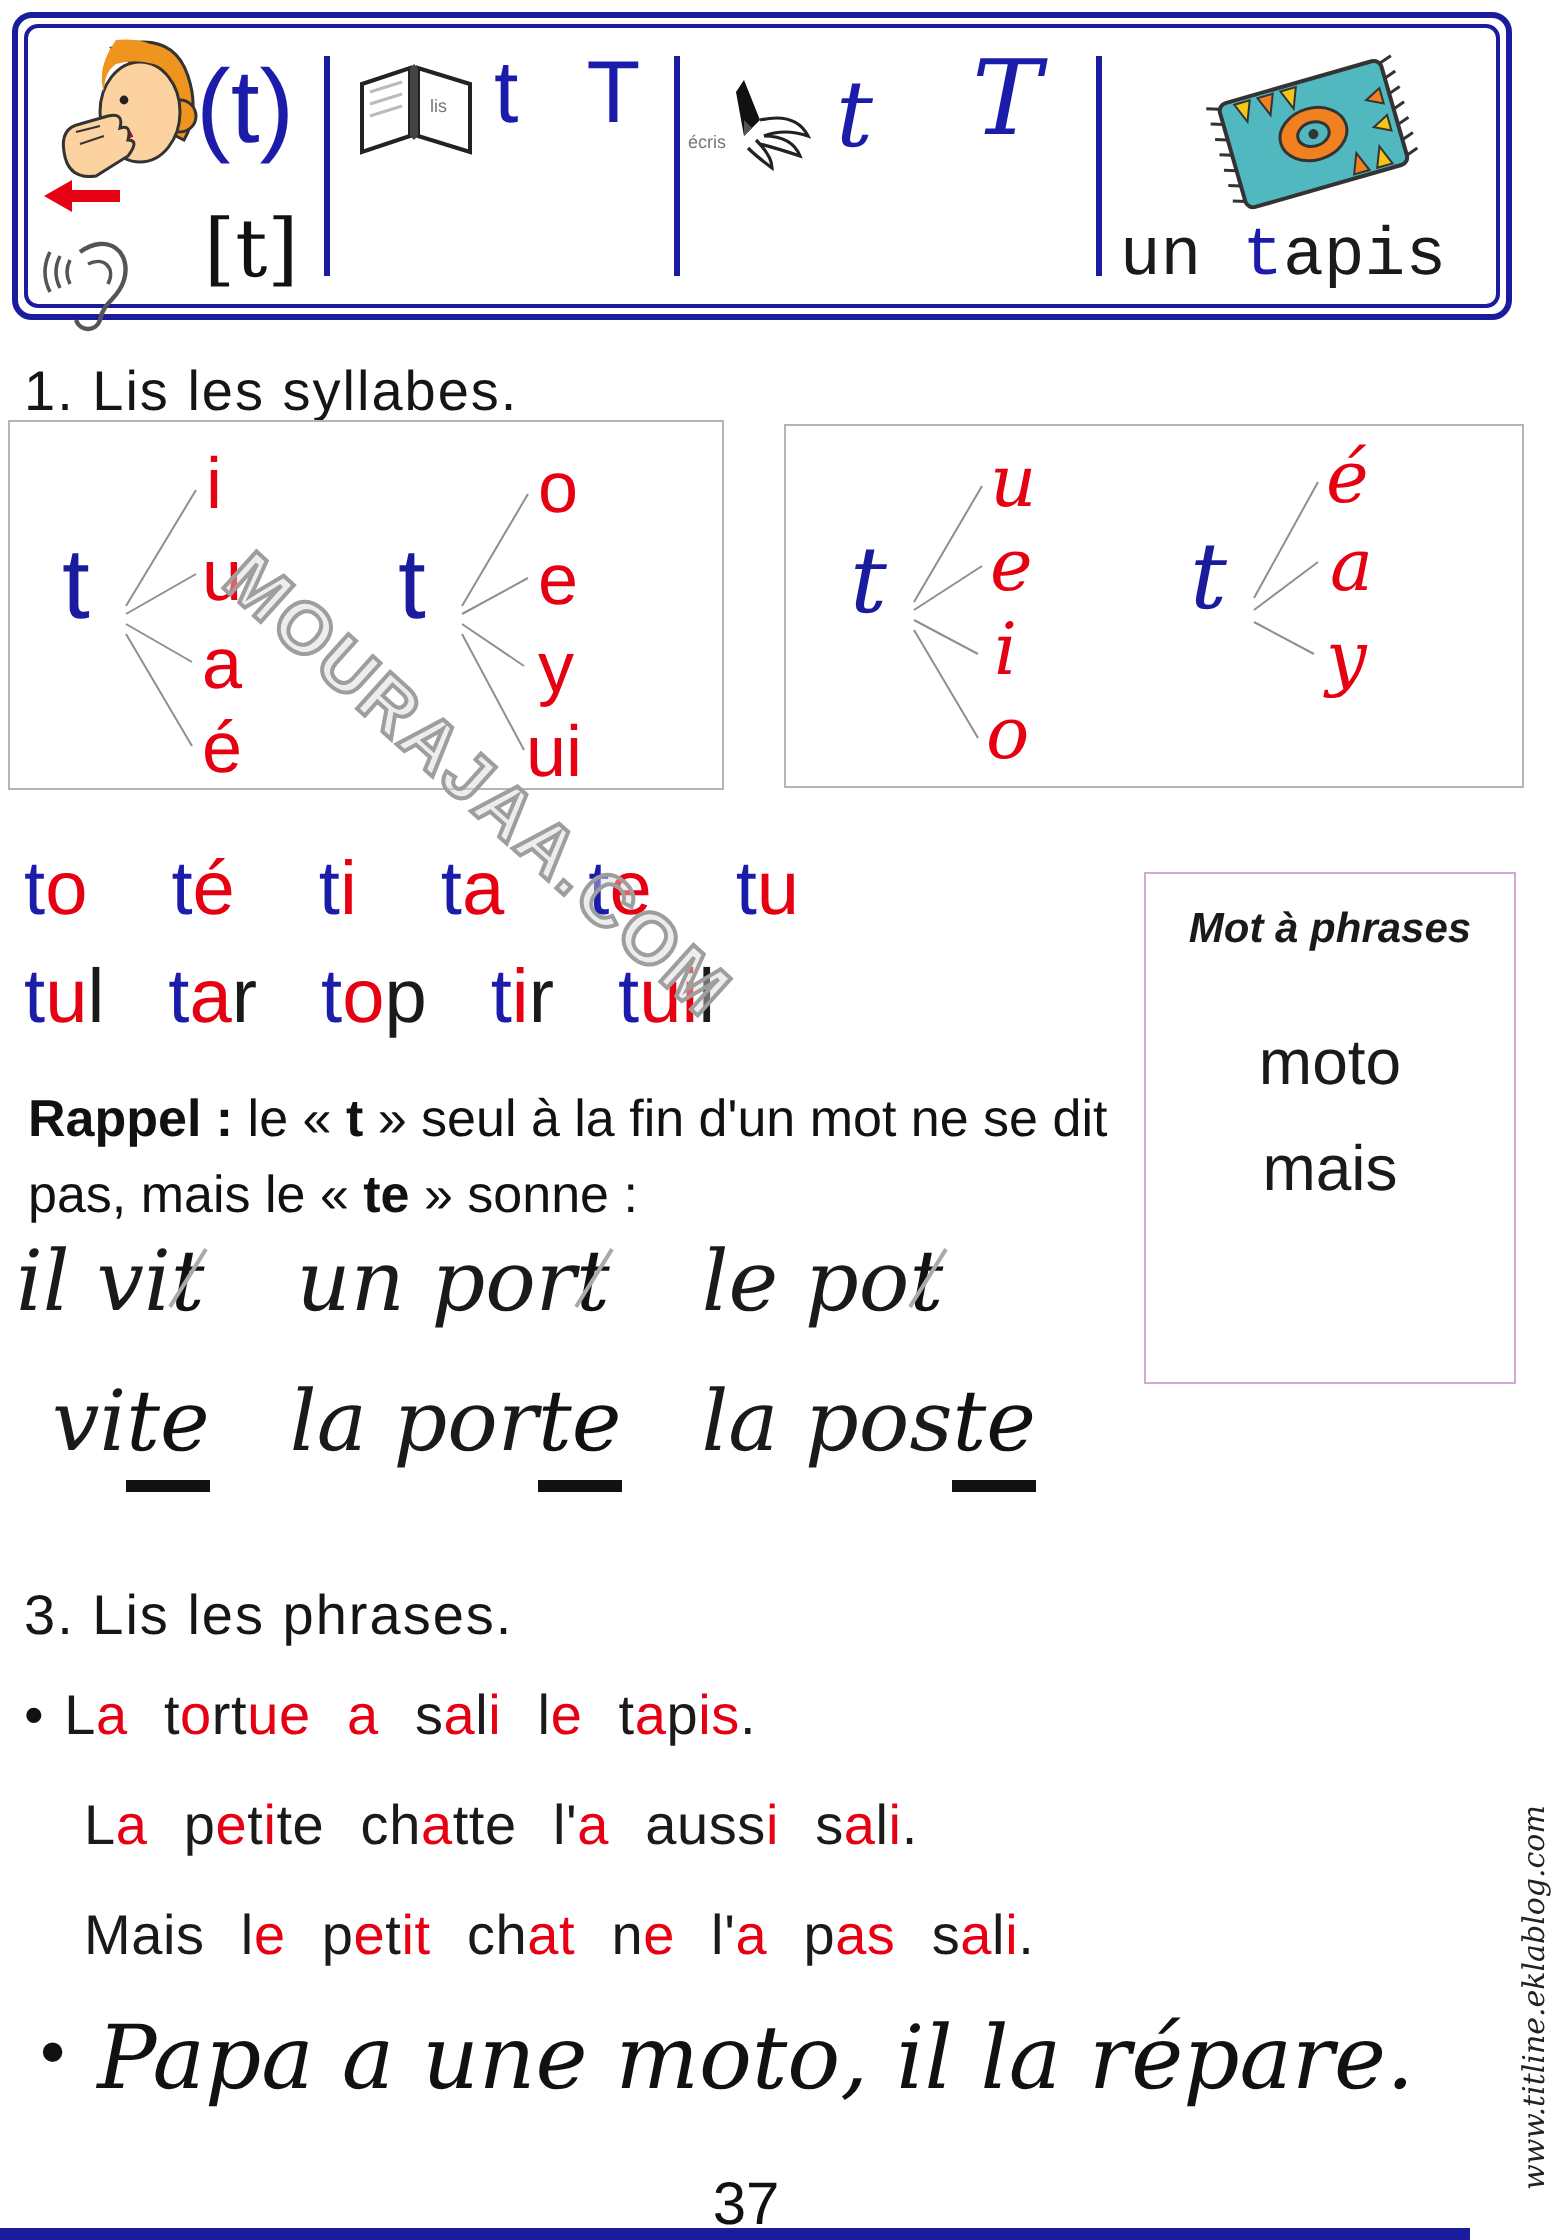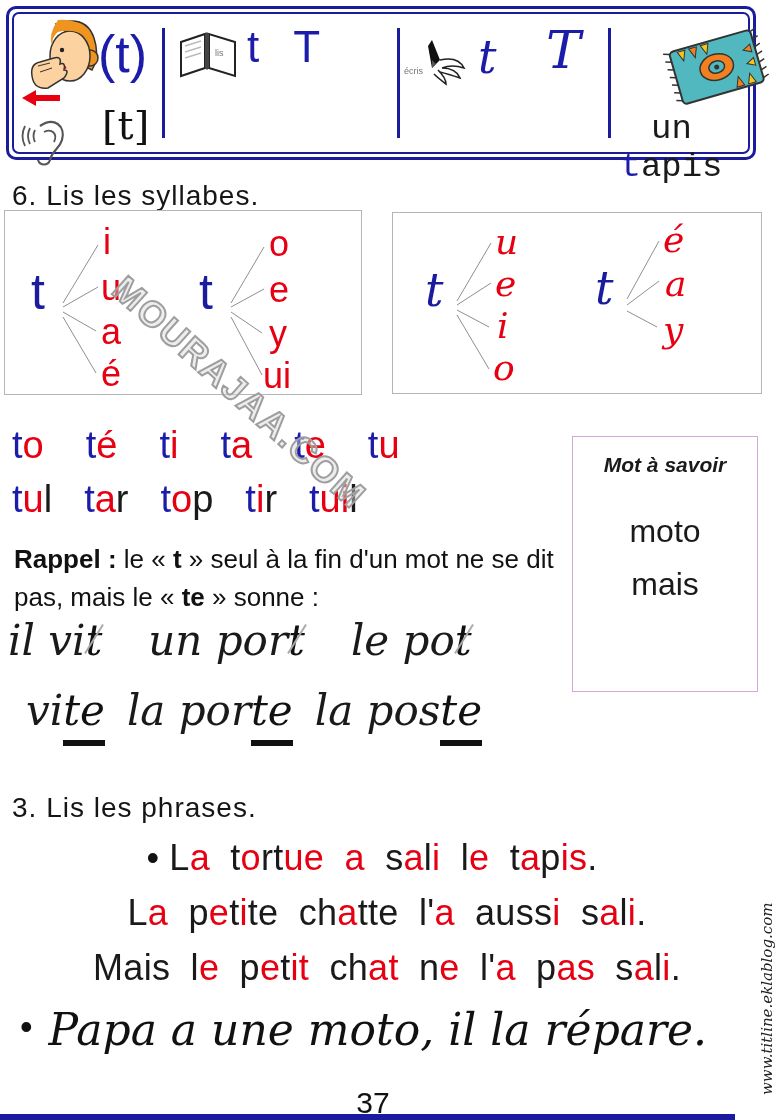--- a/index.html
+++ b/index.html
@@ -6,21 +6,21 @@
   #page{position:relative;width:776px;height:1120px;background:#fff;overflow:hidden;
         font-family:"Liberation Sans",sans-serif;color:#1a1a1a;}
 
   
   .header{position:absolute;left:6px;top:6px;width:744px;height:148px;
           border:3px solid #1b1b9e;border-radius:10px;}
   .header-inner{position:absolute;inset:3px;border:2px solid #1b1b9e;border-radius:7px;
           display:flex;flex-direction:row;}
   .hcell{position:relative;flex:none;height:100%;}
   .hdiv{width:3px;background:#1b1b9e;margin:14px 0;}
-  .c1{width:148px;} .c2{width:232px;} .c3{width:208px;} .c4{flex:1;}
+  .c1{width:148px;} .c2{width:172px;} .c3{width:208px;} .c4{flex:1;}
   .sound-label{position:absolute;left:84px;top:10px;font-size:52px;color:#1c1caa;}
   .phonetic{position:absolute;left:88px;top:88px;font-size:40px;color:#111;
             font-family:"DejaVu Serif",serif;}
   .sign-icon{position:absolute;left:14px;top:4px;}
   .arrow-icon{position:absolute;left:8px;top:76px;}
   .ear-icon{position:absolute;left:4px;top:100px;}
   .book-icon{position:absolute;left:12px;top:16px;}
   .print-letters{position:absolute;left:82px;top:8px;font-size:44px;color:#1c1caa;}
   .print-letters .gap{display:inline-block;width:34px;}
   .hand-icon{position:absolute;left:2px;top:24px;}
@@ -55,28 +55,28 @@
   .mot-box{position:absolute;left:572px;top:436px;width:184px;height:254px;
      border:1px solid #d4a7d4;}
   .mot-title{margin-top:16px;text-align:center;font-size:21px;font-weight:bold;font-style:italic;}
   .mot-words{margin-top:28px;text-align:center;font-size:32px;line-height:53px;}
 
   .rappel{position:absolute;left:14px;top:540px;width:552px;font-size:26px;line-height:38px;color:#111;}
 
   .cursive-row{position:absolute;display:flex;color:#111;
      font-family:"DejaVu Serif",serif;font-style:italic;font-size:42px;}
   .crow1{left:8px;top:616px;gap:46px;}
-  .crow2{left:26px;top:686px;gap:22px;}
+  .crow2{left:26px;top:686px;gap:40px;}
   .seg-ul{border-bottom:6px solid #111;padding-bottom:5px;}
   .seg-slash{position:relative;}
   .seg-slash::after{content:"";position:absolute;left:-8px;top:45%;width:34px;height:2px;
      background:#aaa;transform:rotate(-58deg);}
 
-  .phrases{position:absolute;left:12px;top:830px;width:720px;font-size:36px;line-height:55px;
-     word-spacing:10px;letter-spacing:0.3px;text-align:center;}
+  .phrases{position:absolute;left:12px;top:830px;width:720px;font-size:28px;line-height:55px;
+     word-spacing:10px;letter-spacing:0.3px;}
   .phrase-line{white-space:nowrap;}
   .indent{padding-left:30px;}
   .bullet{color:#111;margin-right:10px;}
 
   .cursive-phrase{position:absolute;left:20px;top:1004px;font-size:44px;color:#111;
      font-family:"DejaVu Serif",serif;font-style:italic;white-space:nowrap;}
   .cursive-phrase .bullet{font-style:normal;font-family:"Liberation Sans",sans-serif;
      font-size:36px;vertical-align:6px;margin-right:16px;}
 
   .credit{position:absolute;right:0px;top:845px;height:250px;
@@ -180,21 +180,21 @@
               <path d="M102 18 L108 16 M102 26 L108 24 M102 34 L108 32 M102 42 L108 40 M102 50 L108 48 M102 58 L108 56 M102 66 L108 64" stroke="#333" stroke-width="1.5"></path>
             </g>
           </svg>
         </span>
         <span class="word-label"><span class="seg-k">un </span><span class="seg-b">t</span><span class="seg-k">apis</span></span>
       </div>
 
     </div>
   </div>
 
-  <div class="h1">6. Lis les syllabes.</div>
+  <div class="h1">1. Lis les syllabes.</div>
 
   <div class="tree-box box1">
     <svg width="356" height="183" viewBox="0 0 356 183">
       <g stroke="#8f8f8f" stroke-width="1">
         <line x1="58" y1="92" x2="93" y2="34"></line>
           <line x1="58" y1="96" x2="93" y2="76"></line>
         <line x1="58" y1="101" x2="91" y2="120"></line>
           <line x1="58" y1="106" x2="91" y2="162"></line>
         <line x1="226" y1="92" x2="259" y2="36"></line>
           <line x1="226" y1="96" x2="259" y2="78"></line>
@@ -249,21 +249,21 @@
   </div>
   <div class="syll-row row2">
     <span class="syl"><span class="seg-b">t</span><span class="seg-r">u</span><span class="seg-k">l</span></span>
     <span class="syl"><span class="seg-b">t</span><span class="seg-r">a</span><span class="seg-k">r</span></span>
     <span class="syl"><span class="seg-b">t</span><span class="seg-r">o</span><span class="seg-k">p</span></span>
     <span class="syl"><span class="seg-b">t</span><span class="seg-r">i</span><span class="seg-k">r</span></span>
     <span class="syl"><span class="seg-b">t</span><span class="seg-r">ui</span><span class="seg-k">l</span></span>
   </div>
 
   <div class="mot-box">
-    <div class="mot-title">Mot à savoir</div>
+    <div class="mot-title">Mot à phrases</div>
     <div class="mot-words">
       <div>moto</div>
       <div>mais</div>
     </div>
   </div>
 
   <div class="rappel"><span class="seg-bold">Rappel :</span><span class="seg-n"> le « </span><span class="seg-bold">t</span><span class="seg-n"> » seul à la fin d'un mot ne se dit pas, mais le « </span><span class="seg-bold">te</span><span class="seg-n"> » sonne :</span></div>
 
   <div class="cursive-row crow1">
     <span><span class="seg-k">il vi</span><span class="seg-slash">t</span></span>

